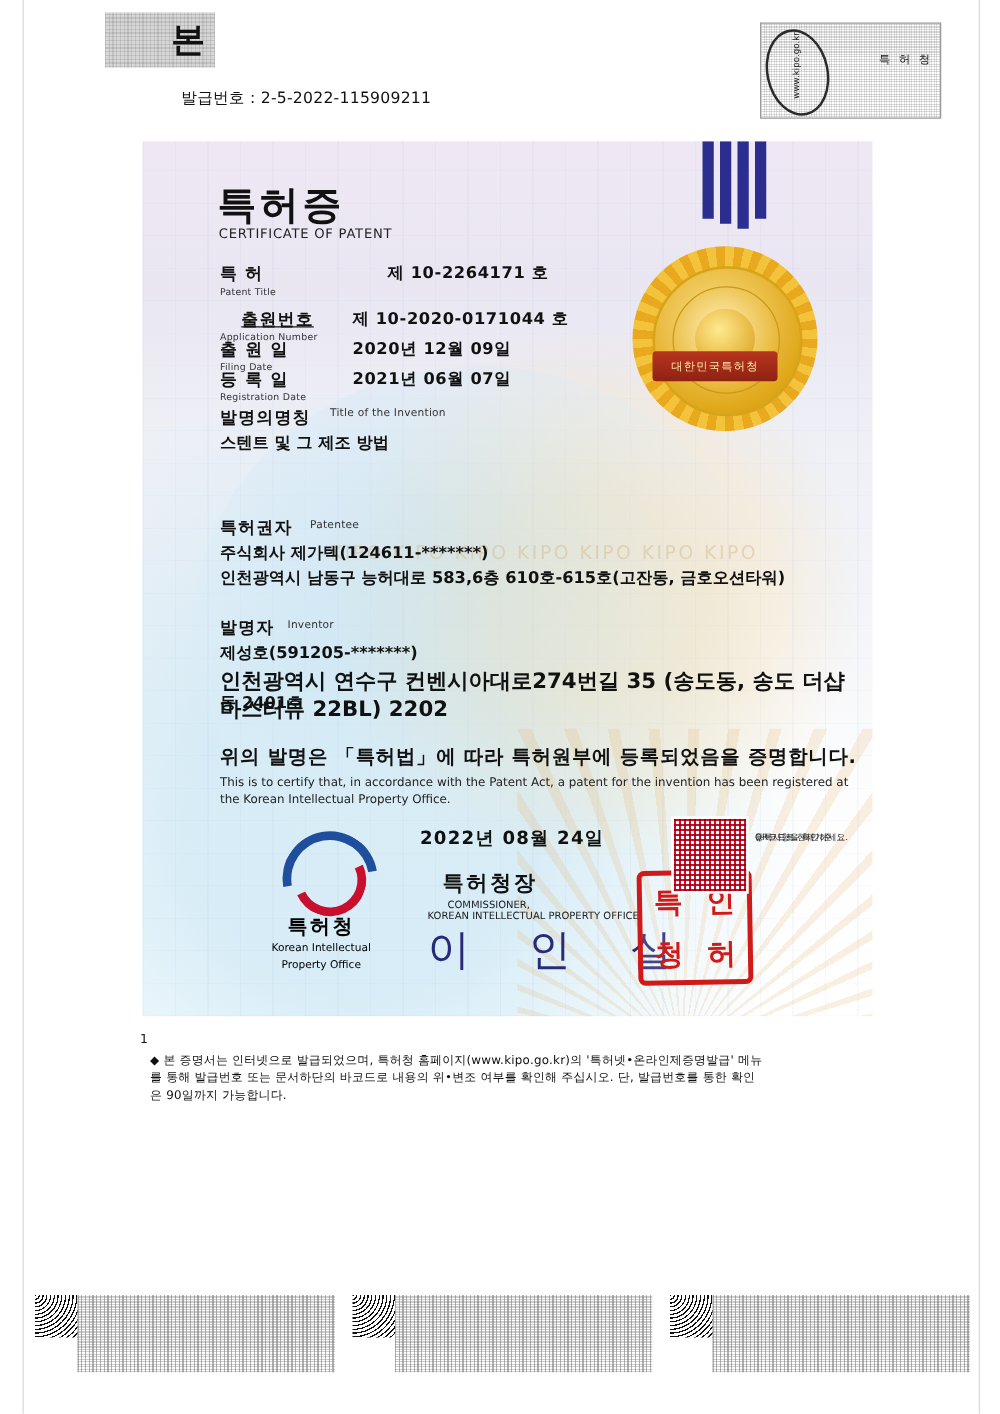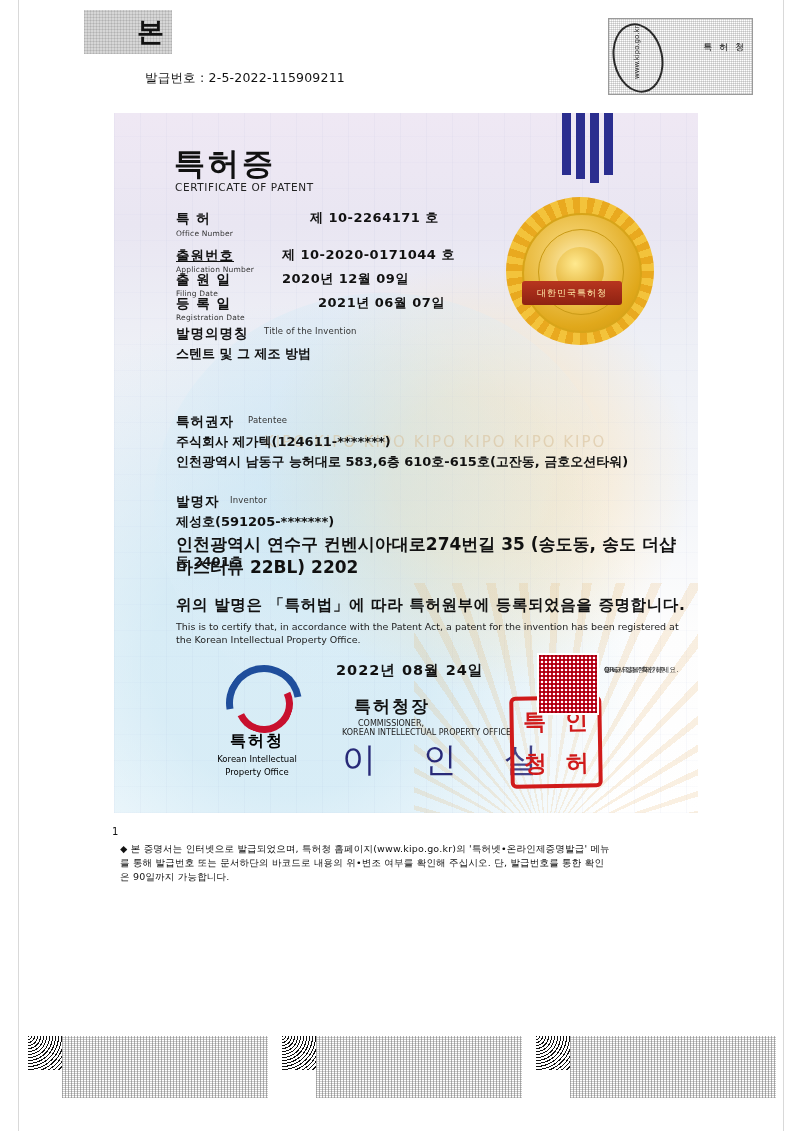--- a/index.html
+++ b/index.html
@@ -142,31 +142,31 @@
   .title-en{left:61px;top:68px;font-size:10.5px;letter-spacing:.6px;color:#222;}
 
   .lbl-ko{font-size:13.5px;font-weight:bold;letter-spacing:1px;}
   .lbl-en{font-size:7.5px;color:#333;letter-spacing:.2px;}
   .val{font-size:13px;font-weight:bold;letter-spacing:.5px;}
 
   .row-pn-ko{left:62px;top:97px;}
   .row-pn-en{left:62px;top:116px;}
   .row-pn-val{left:196px;top:96px;}
 
-  .row-an-ko{left:62px;top:134px;text-decoration:underline;}
+  .row-an-ko{left:79px;top:134px;text-decoration:underline;}
   .row-an-en{left:62px;top:152px;}
   .row-an-val{left:168px;top:133px;}
 
   .row-fd-ko{left:62px;top:158px;}
   .row-fd-en{left:62px;top:176px;}
   .row-fd-val{left:168px;top:157px;}
 
   .row-rd-ko{left:62px;top:182px;}
   .row-rd-en{left:62px;top:200px;}
-  .row-rd-val{left:168px;top:181px;margin-left:36px;}
+  .row-rd-val{left:168px;top:181px;}
 
   .row-title-ko{left:62px;top:212px;}
   .row-title-en{left:150px;top:213px;font-size:8.5px;}
   .row-title-val{left:62px;top:232px;font-size:13px;font-weight:bold;}
 
   .pat-ko{left:62px;top:300px;}
   .pat-en{left:134px;top:302px;font-size:8.5px;}
   .pat-l1{left:62px;top:320px;font-size:13px;font-weight:bold;}
   .pat-l2{left:62px;top:340px;font-size:13px;font-weight:bold;}
 
@@ -276,21 +276,21 @@
       <div class="core"></div>
       <div class="band">
         <span>대한민국특허청</span>
       </div>
     </div>
 
     <div class="t title-ko">특허증</div>
     <div class="t title-en">CERTIFICATE OF PATENT</div>
 
     <div class="t lbl-ko row-pn-ko">특    허</div>
-    <div class="t lbl-en row-pn-en">Office Number</div>
+    <div class="t lbl-en row-pn-en">Patent Title</div>
     <div class="t val row-pn-val">제 10-2264171 호</div>
 
     <div class="t lbl-ko row-an-ko">출원번호</div>
     <div class="t lbl-en row-an-en">Application Number</div>
     <div class="t val row-an-val">제 10-2020-0171044 호</div>
 
     <div class="t lbl-ko row-fd-ko">출 원 일</div>
     <div class="t lbl-en row-fd-en">Filing Date</div>
     <div class="t val row-fd-val">2020년 12월 09일</div>
 

